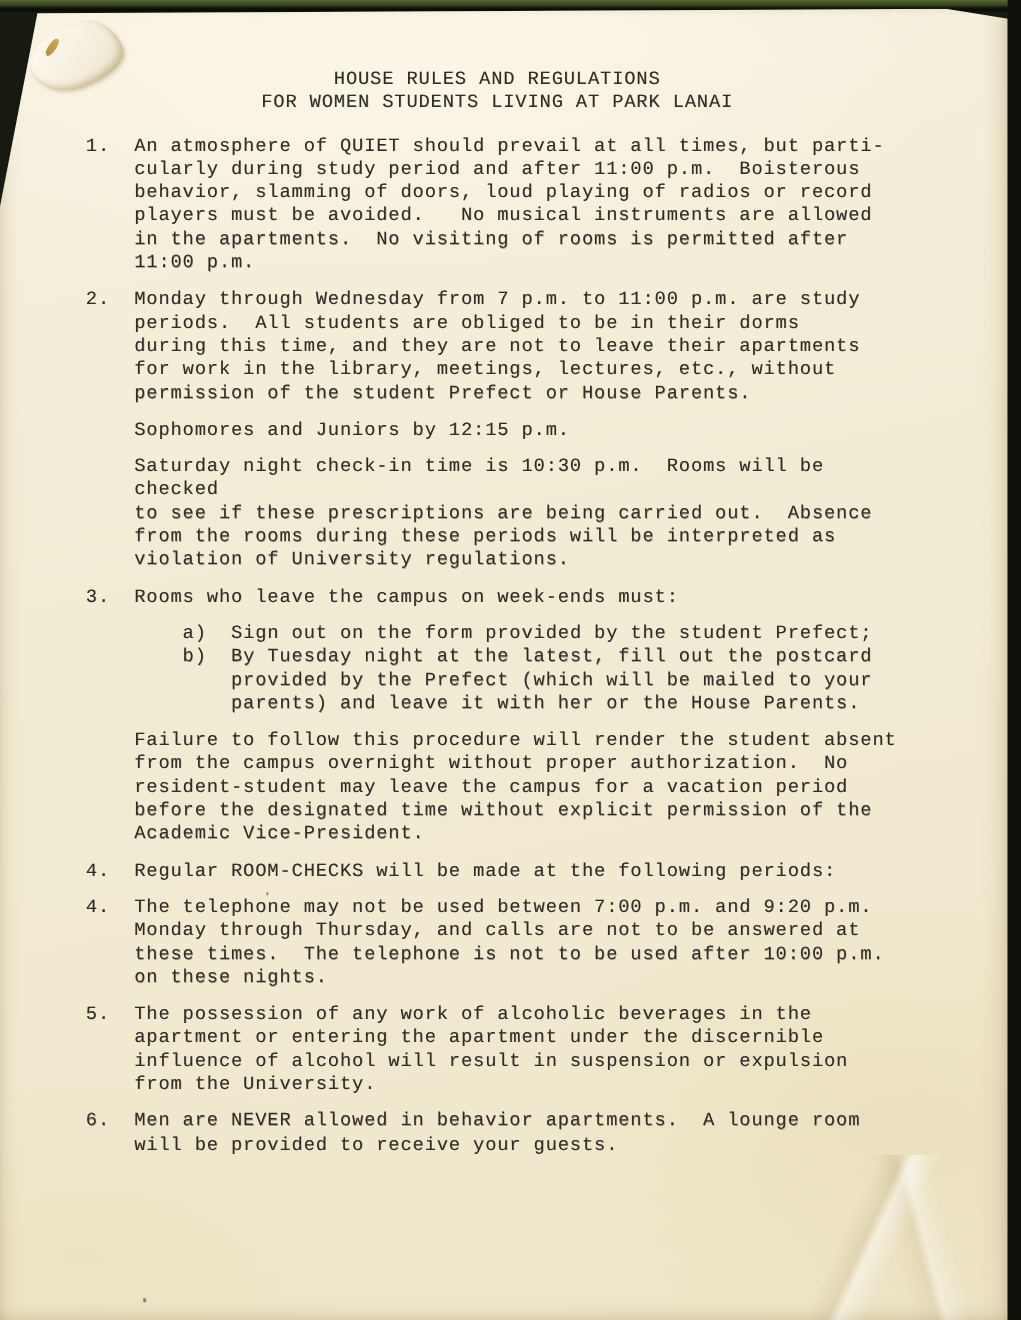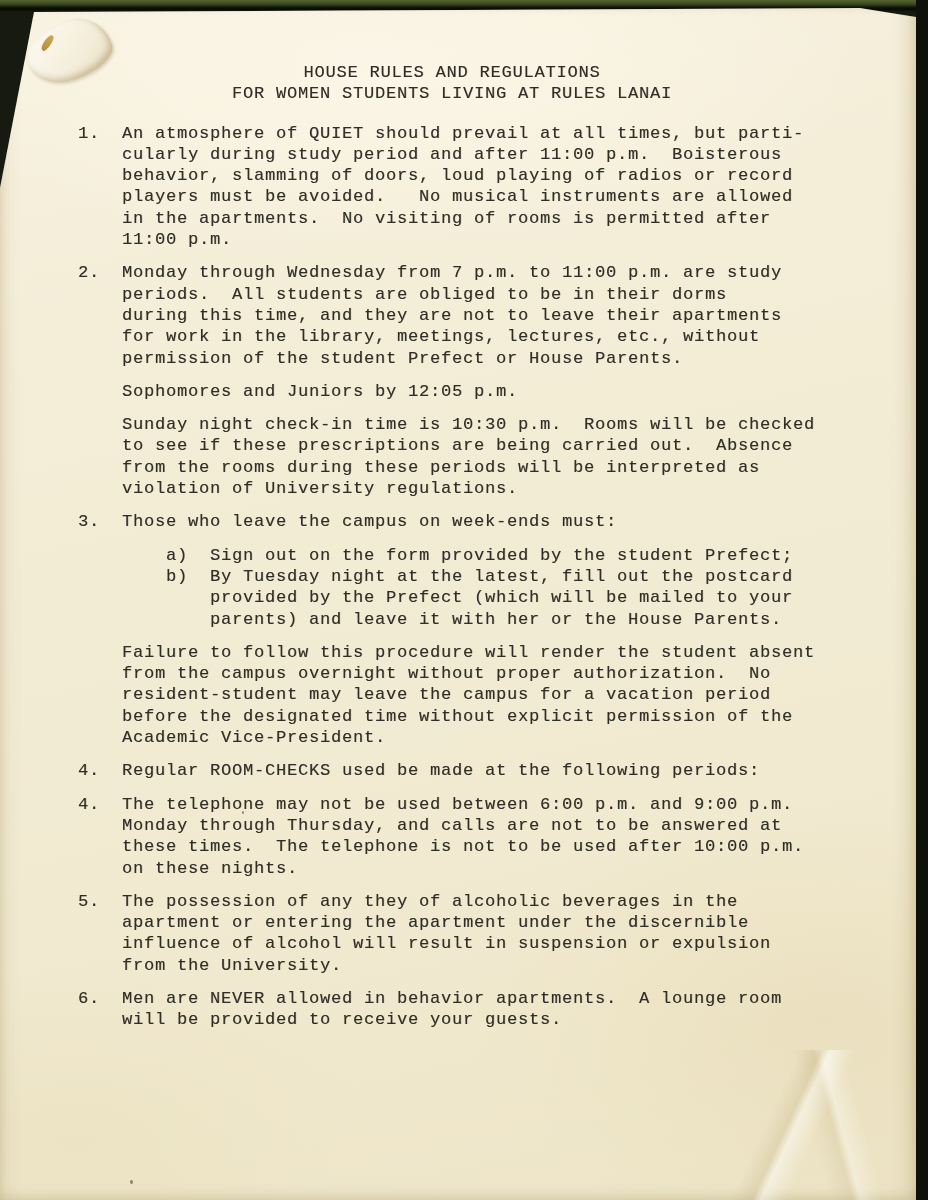--- a/index.html
+++ b/index.html
@@ -100,21 +100,21 @@
     <div class="tear"></div>
     <div class="tear-fleck"></div>
     <div class="crease"></div>
     <div class="speck s1"></div>
     <div class="speck s2"></div>
     <div class="speck s3"></div>
 
     <div class="doc">
       <div class="title">
         <div>HOUSE RULES AND REGULATIONS</div>
-        <div>FOR WOMEN STUDENTS LIVING AT RULES LANAI</div>
+        <div>FOR WOMEN STUDENTS LIVING AT PARK LANAI</div>
       </div>
 
       <div class="rule">
         <span class="num">1.</span>
         <div class="body">
           <p class="block">An atmosphere of QUIET should prevail at all times, but parti-
 cularly during study period and after 11:00 p.m.  Boisterous
 behavior, slamming of doors, loud playing of radios or record
 players must be avoided.   No musical instruments are allowed
 in the apartments.  No visiting of rooms is permitted after
@@ -123,65 +123,65 @@
       </div>
 
       <div class="rule">
         <span class="num">2.</span>
         <div class="body">
           <p class="block">Monday through Wednesday from 7 p.m. to 11:00 p.m. are study
 periods.  All students are obliged to be in their dorms
 during this time, and they are not to leave their apartments
 for work in the library, meetings, lectures, etc., without
 permission of the student Prefect or House Parents.</p>
-          <p class="block">Sophomores and Juniors by 12:05 p.m.</p>
-          <p class="block">Sunday night check-in time is 10:30 p.m.  Rooms will be checked
+          <p class="block">Sophomores and Juniors by 12:15 p.m.</p>
+          <p class="block">Saturday night check-in time is 10:30 p.m.  Rooms will be checked
 to see if these prescriptions are being carried out.  Absence
 from the rooms during these periods will be interpreted as
 violation of University regulations.</p>
         </div>
       </div>
 
       <div class="rule">
         <span class="num">3.</span>
         <div class="body">
-          <p class="block">Those who leave the campus on week-ends must:</p>
+          <p class="block">Rooms who leave the campus on week-ends must:</p>
           <p class="block">    a)  Sign out on the form provided by the student Prefect;
     b)  By Tuesday night at the latest, fill out the postcard
         provided by the Prefect (which will be mailed to your
         parents) and leave it with her or the House Parents.</p>
           <p class="block">Failure to follow this procedure will render the student absent
 from the campus overnight without proper authorization.  No
 resident-student may leave the campus for a vacation period
 before the designated time without explicit permission of the
 Academic Vice-President.</p>
         </div>
       </div>
 
       <div class="rule">
         <span class="num">4.</span>
         <div class="body">
-          <p class="block">Regular ROOM-CHECKS used be made at the following periods:</p>
+          <p class="block">Regular ROOM-CHECKS will be made at the following periods:</p>
         </div>
       </div>
 
       <div class="rule">
         <span class="num">4.</span>
         <div class="body">
-          <p class="block">The telephone may not be used between 6:00 p.m. and 9:00 p.m.
+          <p class="block">The telephone may not be used between 7:00 p.m. and 9:20 p.m.
 Monday through Thursday, and calls are not to be answered at
 these times.  The telephone is not to be used after 10:00 p.m.
 on these nights.</p>
         </div>
       </div>
 
       <div class="rule">
         <span class="num">5.</span>
         <div class="body">
-          <p class="block">The possession of any they of alcoholic beverages in the
+          <p class="block">The possession of any work of alcoholic beverages in the
 apartment or entering the apartment under the discernible
 influence of alcohol will result in suspension or expulsion
 from the University.</p>
         </div>
       </div>
 
       <div class="rule">
         <span class="num">6.</span>
         <div class="body">
           <p class="block">Men are NEVER allowed in behavior apartments.  A lounge room

